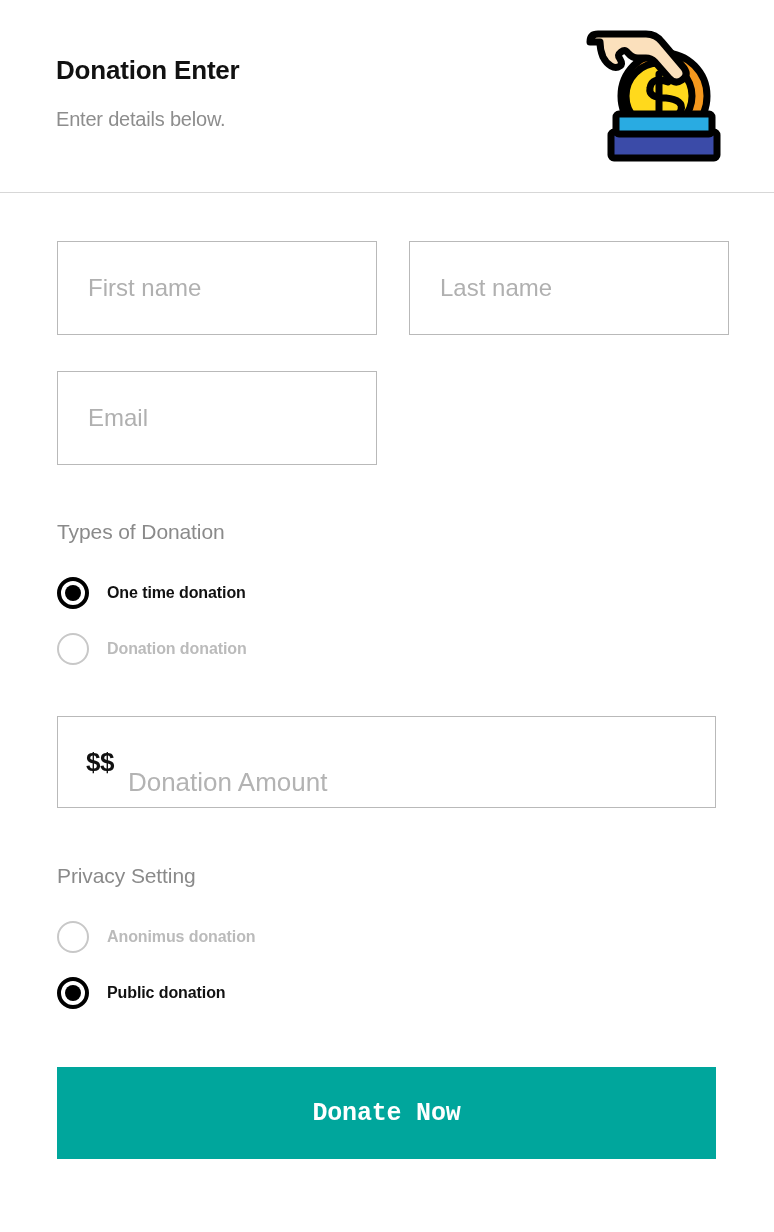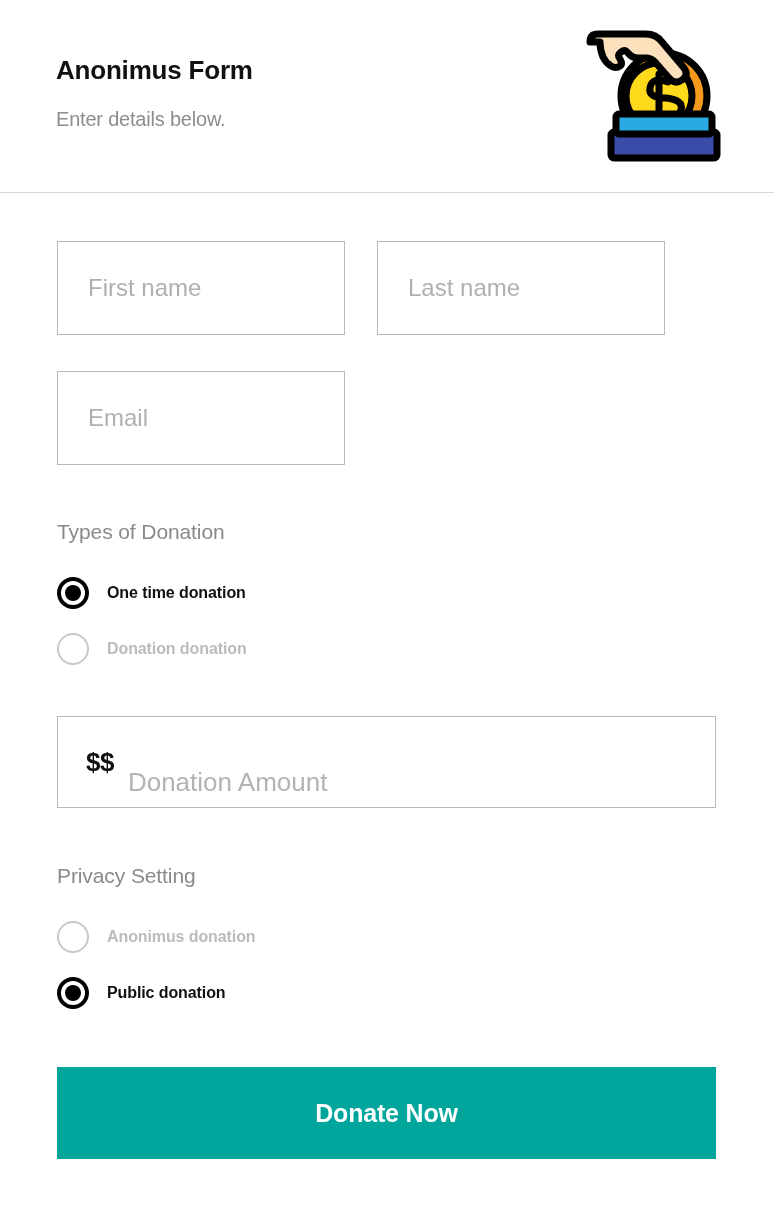--- a/index.html
+++ b/index.html
@@ -76,21 +76,21 @@
     left: 57px;
     top: 48px;
     width: 660px;
   }
   .field-row {
     display: flex;
     gap: 32px;
     margin-bottom: 36px;
   }
   .text-field {
-    width: 288px;
+    width: 320px;
     height: 94px;
     box-sizing: border-box;
     border: 1px solid #b9b9b9;
     background: #ffffff;
     font-family: "Liberation Sans", sans-serif;
     font-size: 24px;
     color: #444444;
     padding: 0 30px;
     outline: none;
     border-radius: 0;
@@ -206,36 +206,36 @@
   
   .submit-button {
     position: absolute;
     left: 57px;
     top: 874px;
     width: 659px;
     height: 92px;
     background: #00a69c;
     border: none;
     color: #ffffff;
-    font-family: Liberation Sans, sans-serif;
+    font-family: Liberation Mono, monospace;
     font-size: 25px;
     font-weight: bold;
     letter-spacing: -0.2px;
     cursor: pointer;
     border-radius: 0;
   }
 </style>
 </head>
 <body>
 
 <div class="page">
 
   <div class="header">
     <div class="header-text">
-      <h1 class="page-title">Anonimus Form</h1>
+      <h1 class="page-title">Donation Enter</h1>
       <p class="page-subtitle">Enter details below.</p>
     </div>
 
     <div class="header-illustration">
       <svg viewBox="0 0 148 140" width="148" height="140" xmlns="http://www.w3.org/2000/svg">
 
         <circle cx="84" cy="72" r="43" fill="#f5981e" stroke="#000" stroke-width="7"></circle>
         <circle cx="79" cy="72" r="33" fill="#ffd91c" stroke="#000" stroke-width="7"></circle>
         <path d="M79 50 v44 M88 58 q-16 -6 -18 6 q-2 10 16 10 q18 2 15 12 q-3 10 -20 4" fill="none" stroke="#000" stroke-width="7" stroke-linecap="round" stroke-linejoin="round"></path>
 

